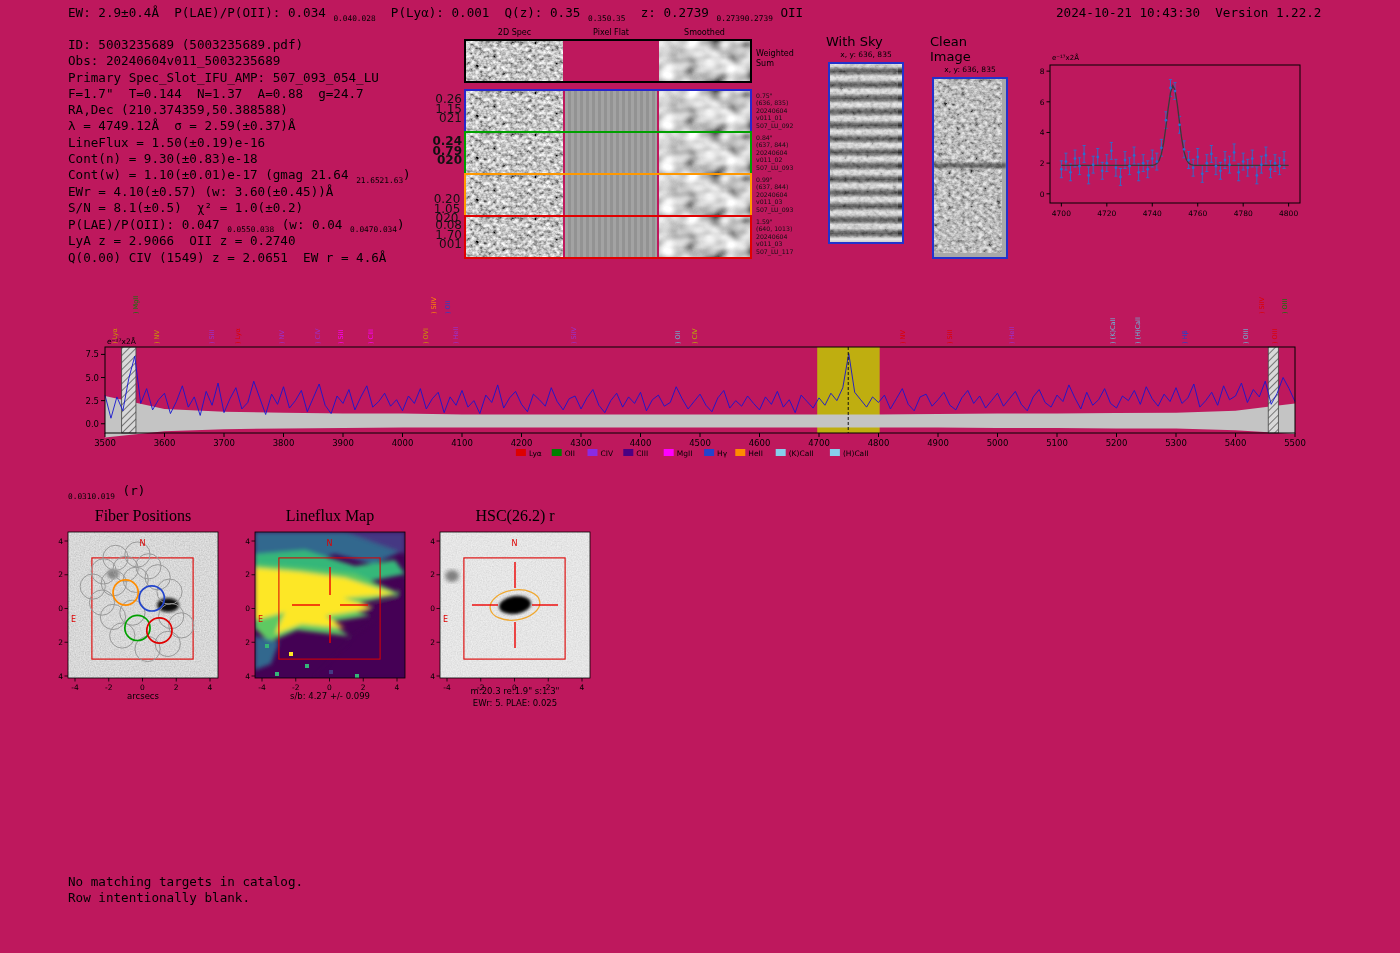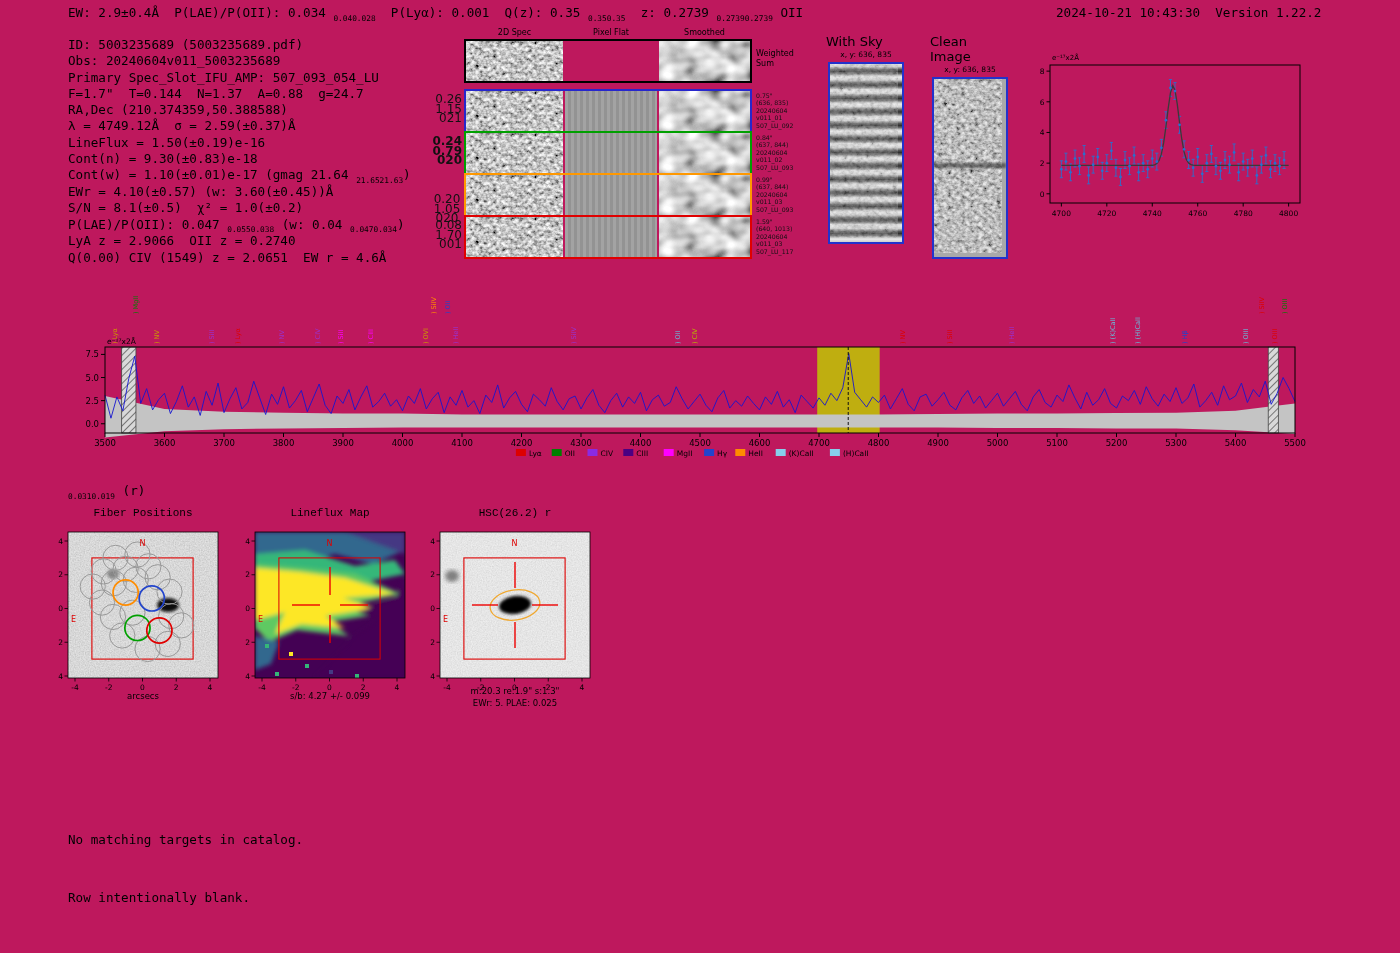--- a/index.html
+++ b/index.html
@@ -13,21 +13,21 @@
 .sky-stripes{position:absolute;inset:0;background:repeating-linear-gradient(180deg,#e6e6e6 0px,#cfcfcf 2.5px,#555 5.5px,#303030 7.5px,#666 9.5px,#d9d9d9 12px,#e6e6e6 13.5px)}
 .clean-base{position:absolute;inset:0;background:#a9a9a9}
 .streak{position:absolute;left:0;width:100%;height:5px;background:rgba(15,15,15,0.5);filter:blur(1px)}
 .cut-colhdr{position:absolute;top:0;font-family:"DejaVu Sans",sans-serif;font-size:8px;text-align:center}
 .cut-cell{position:absolute;overflow:hidden}
 .cut-cell.flat{background:#9c9c9c;background-image:repeating-linear-gradient(90deg,rgba(255,255,255,.07) 0 3px,rgba(0,0,0,.06) 3px 6px)}
 .cut-border{position:absolute;border:2px solid #000;pointer-events:none}
 .cut-left{position:absolute;left:-34px;width:30px;text-align:right;font-size:12px;line-height:9.6px;font-family:"DejaVu Sans",sans-serif;color:#111}
 .cut-right{position:absolute;left:290px;width:54px;font-size:6.2px;line-height:7.4px;font-family:"DejaVu Sans",sans-serif;color:#111}
 .cut-right.wsum{font-size:8px;line-height:9.5px;color:#000}
-.ptitle2{font-family:Liberation Mono, monospace;font-size:11px;text-align:center}
+.ptitle2{font-family:Liberation Serif, serif;font-size:16px;text-align:center}
 .pcap{font-family:"DejaVu Sans",sans-serif;font-size:8.5px;text-align:center}
 svg text{font-family:"DejaVu Sans",sans-serif}
 </style>
 </head>
 <body>
 
 <div class="page">
 
   <div class="abs mono" style="left:68px;top:5px" id="hdr-left"><span>EW: 2.9±0.4Å  P(LAE)/P(OII): 0.034 </span><span class="frac"><span>0.04</span><span>0.028</span></span><span>  P(Lyα): 0.001  Q(z): 0.35 </span><span class="frac"><span>0.35</span><span>0.35</span></span><span>  z: 0.2739 </span><span class="frac"><span>0.2739</span><span>0.2739</span></span><span> OII</span></div>
   <div class="abs mono" style="left:1056px;top:5px"><span>2024-10-21 10:43:30</span><span>  </span><span>Version 1.22.2</span></div>
@@ -685,21 +685,21 @@
         <text x="5" y="120.95" text-anchor="end" font-size="7.5px">-2</text>
         <line x1="6.5" y1="152" x2="10" y2="152" stroke="#000" stroke-width="0.8"></line>
         <text x="5" y="154.7" text-anchor="end" font-size="7.5px">-4</text>
         <text x="84.5" y="22" text-anchor="middle" font-size="8px" fill="#dd0000">N</text>
         <text x="13" y="98" font-size="8px" fill="#dd0000">E</text>
       </g>
   </svg>
   <div class="abs pcap" style="left:430px;top:686px;width:170px">m:20.3 re:1.9" s:1.3"</div>
   <div class="abs pcap" style="left:430px;top:698px;width:170px">EWr: 5. PLAE: 0.025</div>
 
-  <div class="abs mono" style="left:68px;top:832px">No matching targets in catalog.</div>
+  <div class="abs mono" style="left:68px;top:874px">No matching targets in catalog.</div>
   <div class="abs mono" style="left:68px;top:890px">Row intentionally blank.</div>
 
 </div>
 
 <svg width="0" height="0" style="position:absolute">
   <defs>
     <filter id="fSpec" x="-10%" y="-10%" width="120%" height="120%">
       <feTurbulence type="fractalNoise" baseFrequency="0.22 0.3" numOctaves="3" seed="8" stitchTiles="stitch"></feTurbulence>
       <feColorMatrix type="saturate" values="0"></feColorMatrix>
       <feComponentTransfer>

